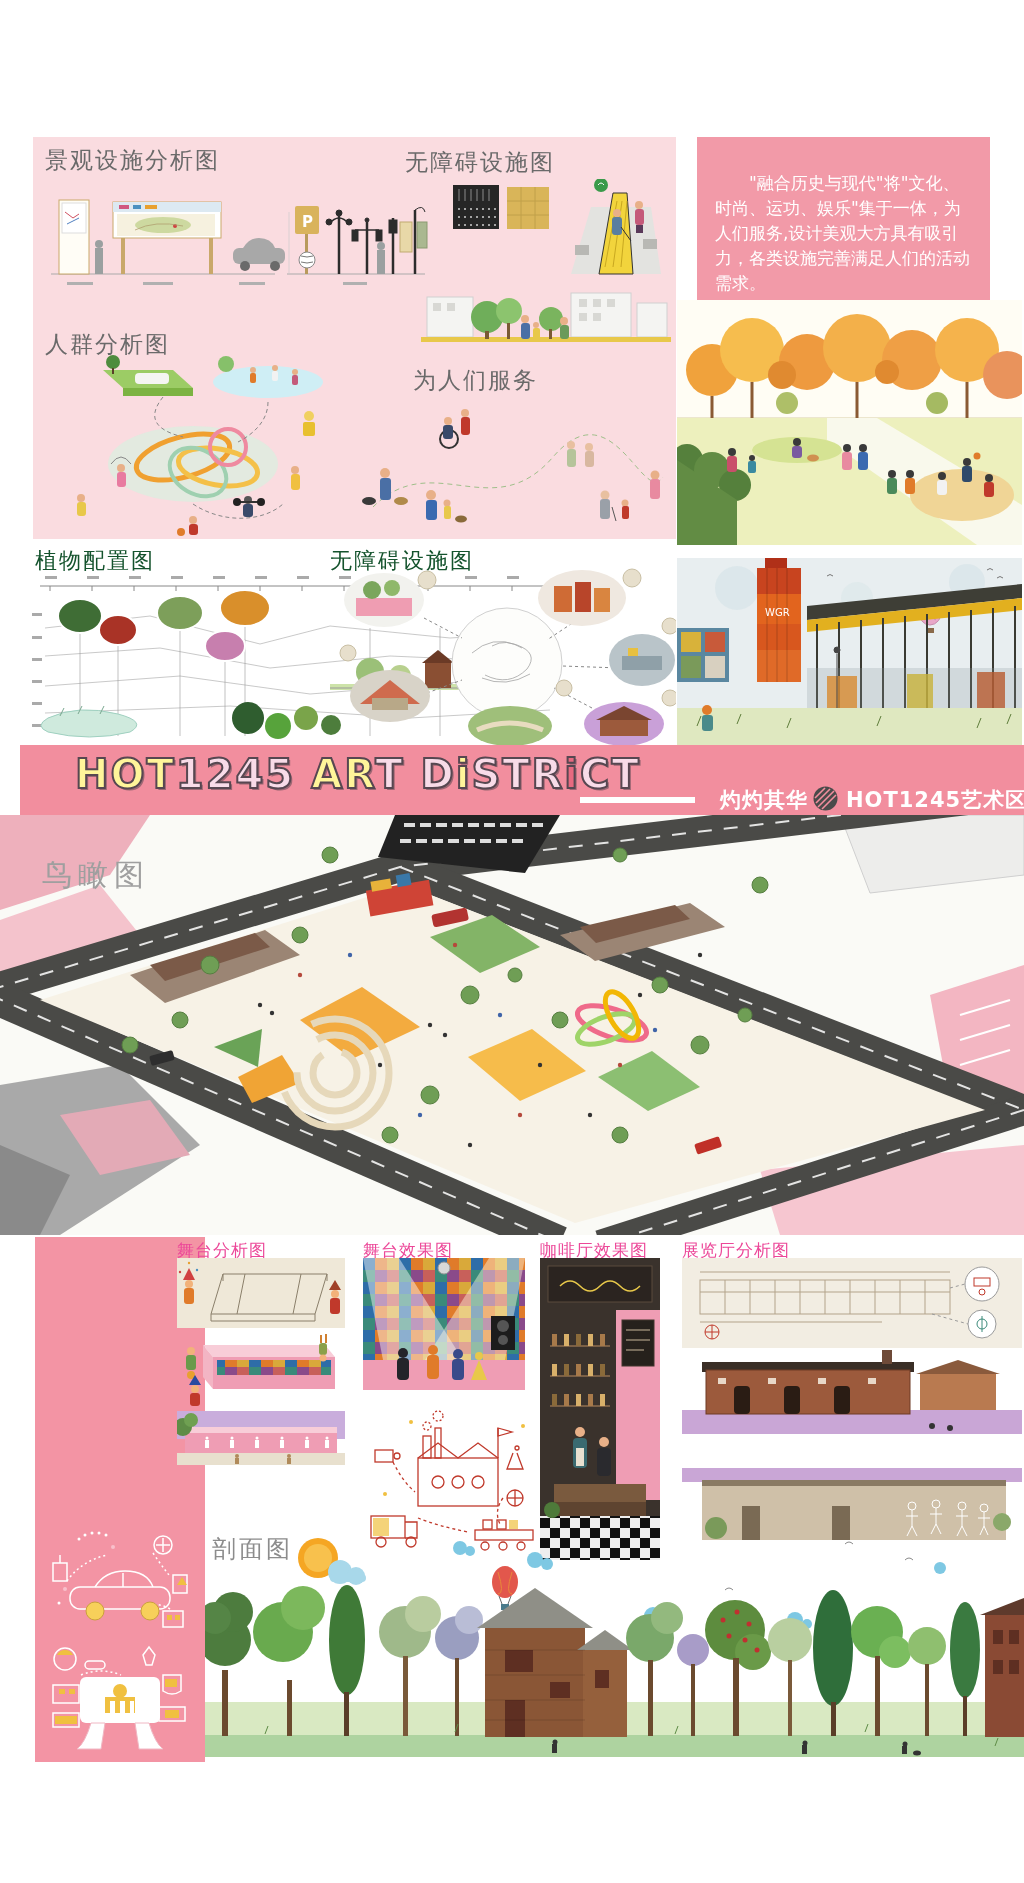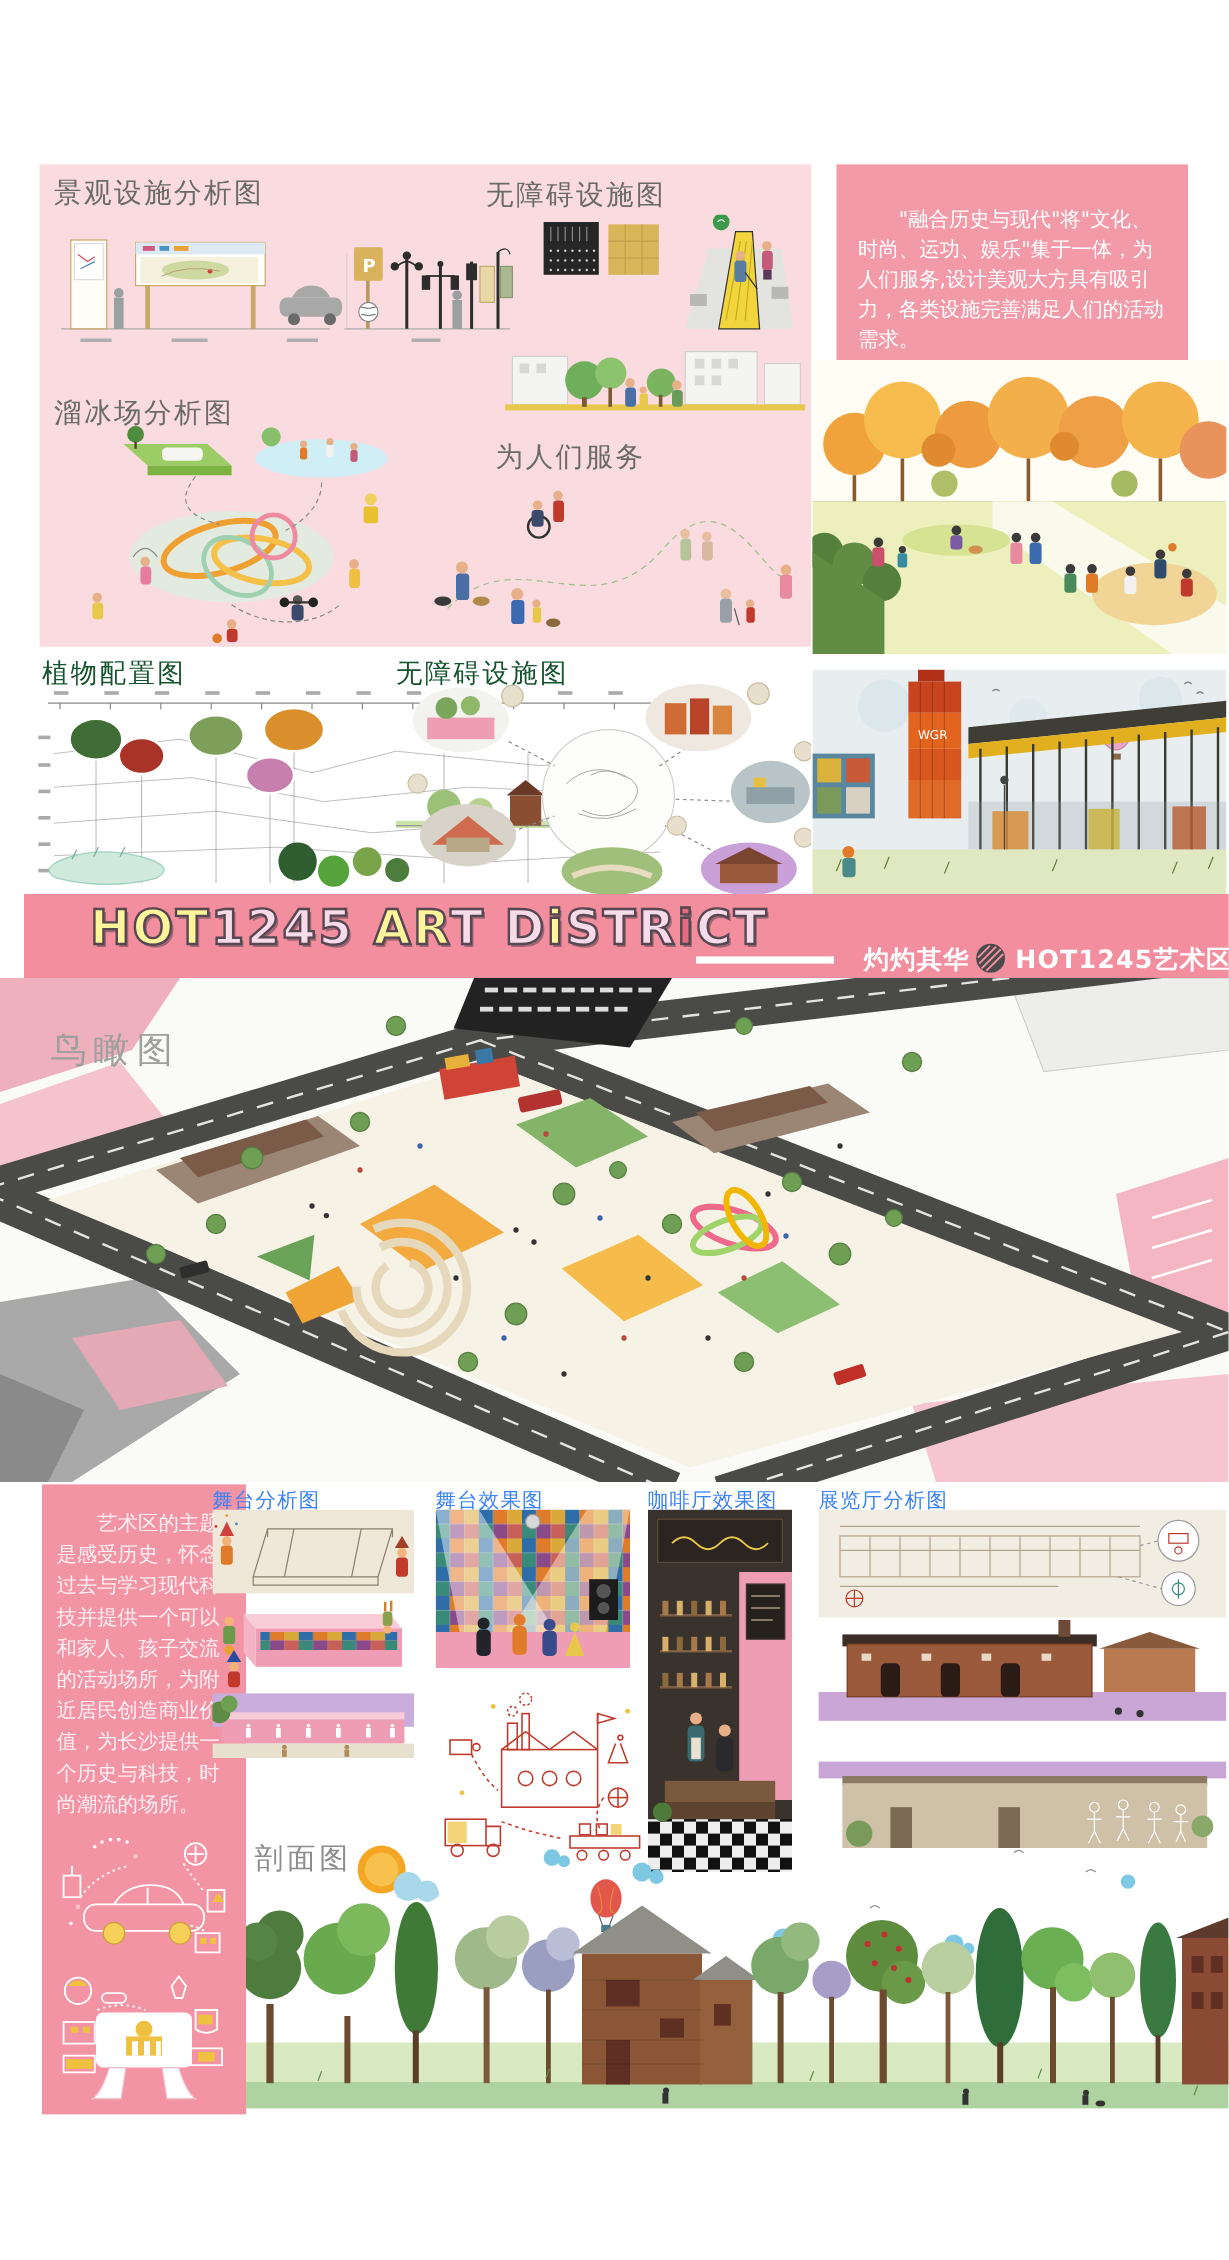--- a/index.html
+++ b/index.html
@@ -1,21 +1,21 @@
 <!DOCTYPE html>
 <html><head>
 <meta charset="utf-8">
 <style>
   html,body{margin:0;padding:0;background:#fff;}
   .poster{position:relative;width:1024px;height:1883px;background:#fff;overflow:hidden;
           font-family:"DejaVu Sans","Liberation Sans",sans-serif;}
   .abs{position:absolute;}
   .t1{font-size:23px;font-weight:500;color:#6a6a6a;letter-spacing:2px;margin:0;}
   .t2{font-size:22px;font-weight:500;color:#14532d;letter-spacing:2px;margin:0;}
-  .t3{font-size:17px;font-weight:500;color:#3b82f6;letter-spacing:1px;margin:0;}
+  .t3{font-size:17px;font-weight:500;color:#ec4899;letter-spacing:1px;margin:0;}
   .watermark{font-size:30px;color:#9f9f9f;letter-spacing:6px;}
   .sectionmark{font-size:24px;color:#8c8c8c;letter-spacing:3px;}
   .top-panel{background:#fadce0;}
   .intro-box{background:#f29aa8;color:#ffffff;font-size:17px;line-height:25px;
              padding:34px 18px 10px 18px;box-sizing:border-box;}
   .intro-box p{margin:0;text-indent:2em;}
   .banner{background:#f28e9e;margin-left:20px;}
   .bl{font-size:40px;font-weight:900;letter-spacing:2px;
       -webkit-text-stroke:2px #574751;text-shadow:2px 2px 0 rgba(87,71,81,.55);}
   .bl.sp{display:inline-block;width:16px;}
@@ -27,21 +27,21 @@
   svg{display:block;}
 </style>
 </head>
 <body>
 
 <div class="poster">
 
   <section class="abs top-panel" style="left:33px;top:137px;width:643px;height:402px;">
     <h2 class="t1 abs" style="left:12px;top:8px;">景观设施分析图</h2>
     <h2 class="t1 abs" style="left:372px;top:10px;">无障碍设施图</h2>
-    <h2 class="t1 abs" style="left:12px;top:192px;">溜冰场分析图</h2>
+    <h2 class="t1 abs" style="left:12px;top:192px;">人群分析图</h2>
     <h2 class="t1 abs" style="left:380px;top:228px;">为人们服务</h2>
 
     <svg class="abs" style="left:10px;top:45px;" width="385" height="118" viewBox="0 0 385 118">
       <line x1="8" y1="92" x2="232" y2="92" stroke="#aaa"></line>
       <line x1="244" y1="92" x2="382" y2="92" stroke="#aaa"></line>
       <rect x="16" y="18" width="30" height="74" fill="#fffdf6" stroke="#c9a86a"></rect>
       <rect x="19" y="21" width="24" height="30" fill="#fff" stroke="#ddd"></rect>
       <path d="M22 30l8 6 6-4" stroke="#d05060" fill="none"></path>
       <path d="M24 42l12-6" stroke="#5080c0" fill="none"></path>
       <g fill="#9aa0a0">
@@ -709,21 +709,20 @@
           <circle cx="350" cy="140" r="2.2"></circle>
           <circle cx="500" cy="200" r="2.2"></circle>
           <circle cx="655" cy="215" r="2.2"></circle>
           <circle cx="420" cy="300" r="2.2"></circle>
         </g>
     </svg>
     <span class="abs watermark" style="left:42px;top:28px;margin-top:12px;">鸟瞰图</span>
   </div>
 
   <aside class="abs sidebar" style="left:35px;top:1237px;width:170px;height:525px;">
-    <p>艺术区的主题是感受历史，怀念过去与学习现代科技并提供一个可以和家人、孩子交流的活动场所，为附近居民创造商业价值，为长沙提供一个历史与科技，时尚潮流的场所。</p>
     <svg class="abs" style="left:10px;top:288px;" width="150" height="115" viewBox="0 0 150 115">
       <g stroke="#ffffff" fill="none" stroke-width="1.5">
         <rect x="25" y="62" width="100" height="22" rx="10"></rect>
         <path d="M50 62q10-16 30-16q22 0 28 16"></path>
         <line x1="78" y1="48" x2="78" y2="62"></line>
         <rect x="8" y="38" width="14" height="18"></rect>
           <line x1="15" y1="38" x2="15" y2="30"></line>
         <circle cx="118" cy="20" r="9"></circle>
           <line x1="111" y1="20" x2="125" y2="20"></line>
           <line x1="118" y1="13" x2="118" y2="27"></line>

